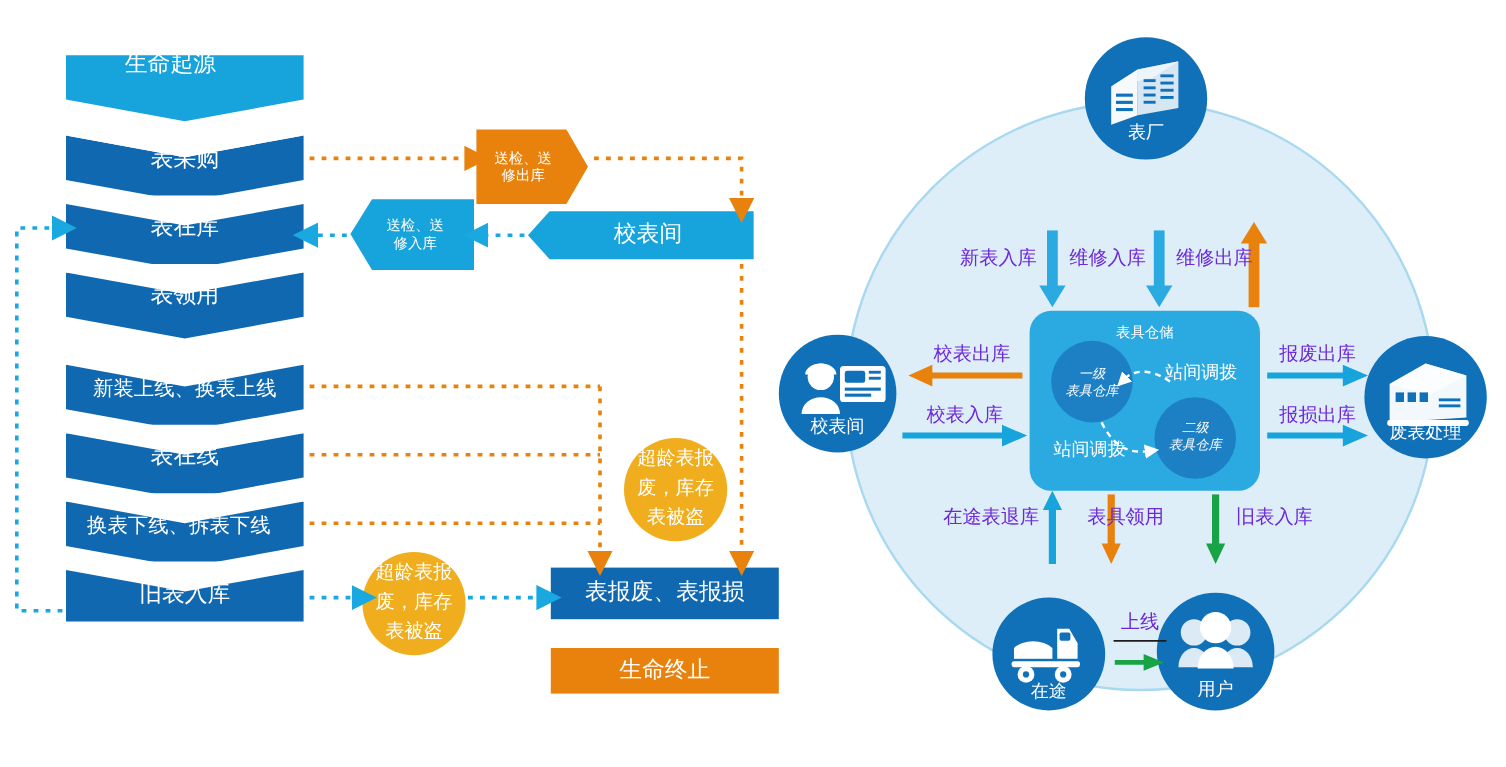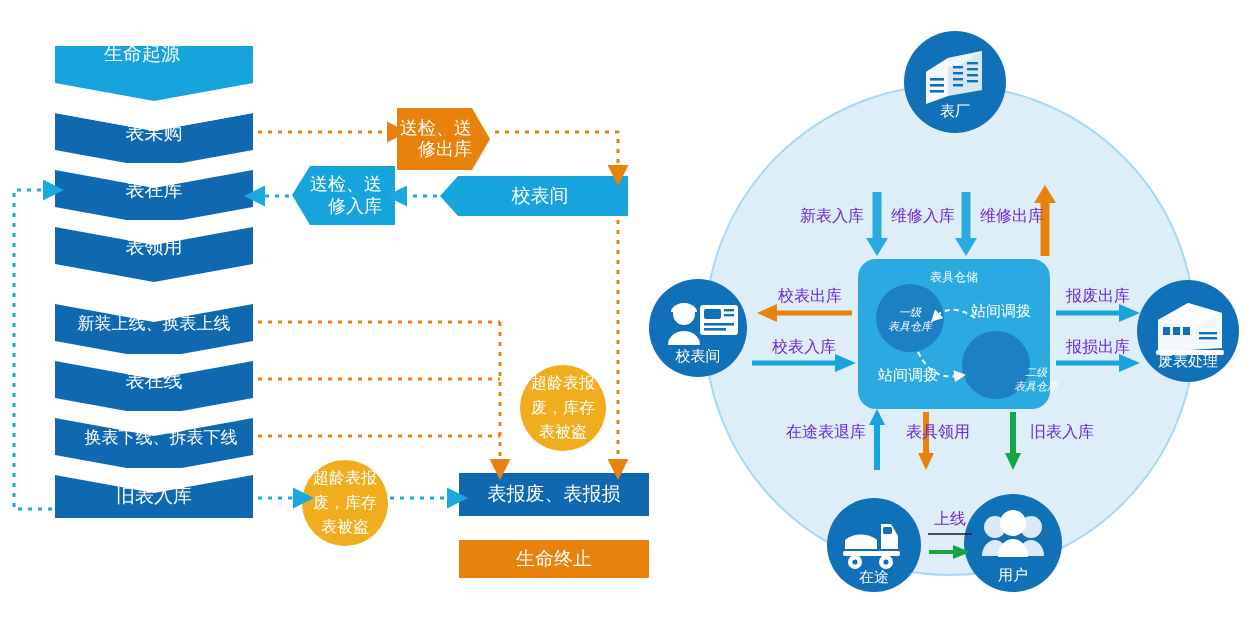--- a/index.html
+++ b/index.html
@@ -14,21 +14,21 @@
   #svg-arrows{z-index:2;}
   .lbl{
     position:absolute;z-index:5;
     display:flex;align-items:center;justify-content:center;
     text-align:center;color:#ffffff;line-height:1.18;
     pointer-events:none;white-space:pre-line;
   }
   .lbl.dark{color:#6d28d9;}
   .flow-label{font-size:19px;}
   .flow-label-sm{font-size:17px;}
-  .tag-label{font-size:18px;text-align:right;}
+  .tag-label{font-size:12px;}
   .ellipse-label{font-size:16px;line-height:1.55;}
   .ring-arrow-label{font-size:16px;color:#1d1d1d;font-weight:normal;}
   .node-label{font-size:15px;color:#ffffff;}
   .store-title{font-size:12px;color:#ffffff;}
   .store-sub{font-size:11px;color:#ffffff;line-height:1.3;font-style:italic;}
   .store-transfer{font-size:15px;color:#ffffff;}
 </style>
 </head>
 <body>
 
@@ -245,21 +245,21 @@
       <path d="M928,534 L972,534" stroke="#1D1D1D" stroke-width="1.4"></path>
     </g>
   </svg>
 
   <div class="lbl flow-label" style="left:55px;top:34px;width:174px;height:40px;">生命起源</div>
   <div class="lbl flow-label" style="left:55px;top:113px;width:198px;height:40px;">表采购</div>
   <div class="lbl flow-label" style="left:55px;top:170px;width:198px;height:40px;">表在库</div>
   <div class="lbl flow-label" style="left:55px;top:227px;width:198px;height:40px;">表领用</div>
   <div class="lbl flow-label-sm" style="left:55px;top:304px;width:198px;height:40px;">新装上线、换表上线</div>
   <div class="lbl flow-label" style="left:55px;top:361px;width:198px;height:40px;text-align:center;">表在线</div>
-  <div class="lbl flow-label-sm" style="left:62px;top:418px;width:198px;height:40px;">换表下线、拆表下线</div>
+  <div class="lbl flow-label-sm" style="left:50px;top:418px;width:198px;height:40px;">换表下线、拆表下线</div>
   <div class="lbl flow-label" style="left:55px;top:475px;width:198px;height:43px;">旧表入库</div>
 
   <div class="lbl tag-label" style="left:397px;top:108px;width:78px;height:62px;">送检、送
 修出库</div>
   <div class="lbl tag-label" style="left:300px;top:166px;width:92px;height:59px;">送检、送
 修入库</div>
   <div class="lbl flow-label" style="left:452px;top:176px;width:176px;height:40px;">校表间</div>
 
   <div class="lbl ellipse-label" style="left:521px;top:366px;width:84px;height:84px;">超龄表报
 废，库存
@@ -273,21 +273,21 @@
 
   <div class="lbl node-label" style="left:905px;top:100px;width:100px;height:22px;">表厂</div>
   <div class="lbl node-label" style="left:648px;top:345px;width:100px;height:22px;">校表间</div>
   <div class="lbl node-label" style="left:1133px;top:350px;width:110px;height:22px;">废表处理</div>
   <div class="lbl node-label" style="left:824px;top:566px;width:100px;height:22px;">在途</div>
   <div class="lbl node-label" style="left:963px;top:564px;width:100px;height:22px;">用户</div>
 
   <div class="lbl store-title" style="left:858px;top:266px;width:192px;height:22px;">表具仓储</div>
   <div class="lbl store-sub" style="left:876px;top:300px;width:68px;height:38px;">一级
 表具仓库</div>
-  <div class="lbl store-sub" style="left:962px;top:360px;width:68px;height:38px;margin-left:40px;">二级
+  <div class="lbl store-sub" style="left:962px;top:345px;width:68px;height:38px;">二级
 表具仓库</div>
   <div class="lbl store-transfer" style="left:962px;top:302px;width:78px;height:18px;">站间调拨</div>
   <div class="lbl store-transfer" style="left:869px;top:366px;width:78px;height:18px;">站间调拨</div>
 
   <div class="lbl ring-arrow-label dark" style="left:792px;top:205px;width:80px;height:22px;">新表入库</div>
   <div class="lbl ring-arrow-label dark" style="left:883px;top:205px;width:80px;height:22px;">维修入库</div>
   <div class="lbl ring-arrow-label dark" style="left:972px;top:205px;width:80px;height:22px;font-family:Liberation Serif, serif;">维修出库</div>
   <div class="lbl ring-arrow-label dark" style="left:768px;top:285px;width:84px;height:22px;">校表出库</div>
   <div class="lbl ring-arrow-label dark" style="left:762px;top:336px;width:84px;height:22px;">校表入库</div>
   <div class="lbl ring-arrow-label dark" style="left:1056px;top:285px;width:84px;height:22px;">报废出库</div>

